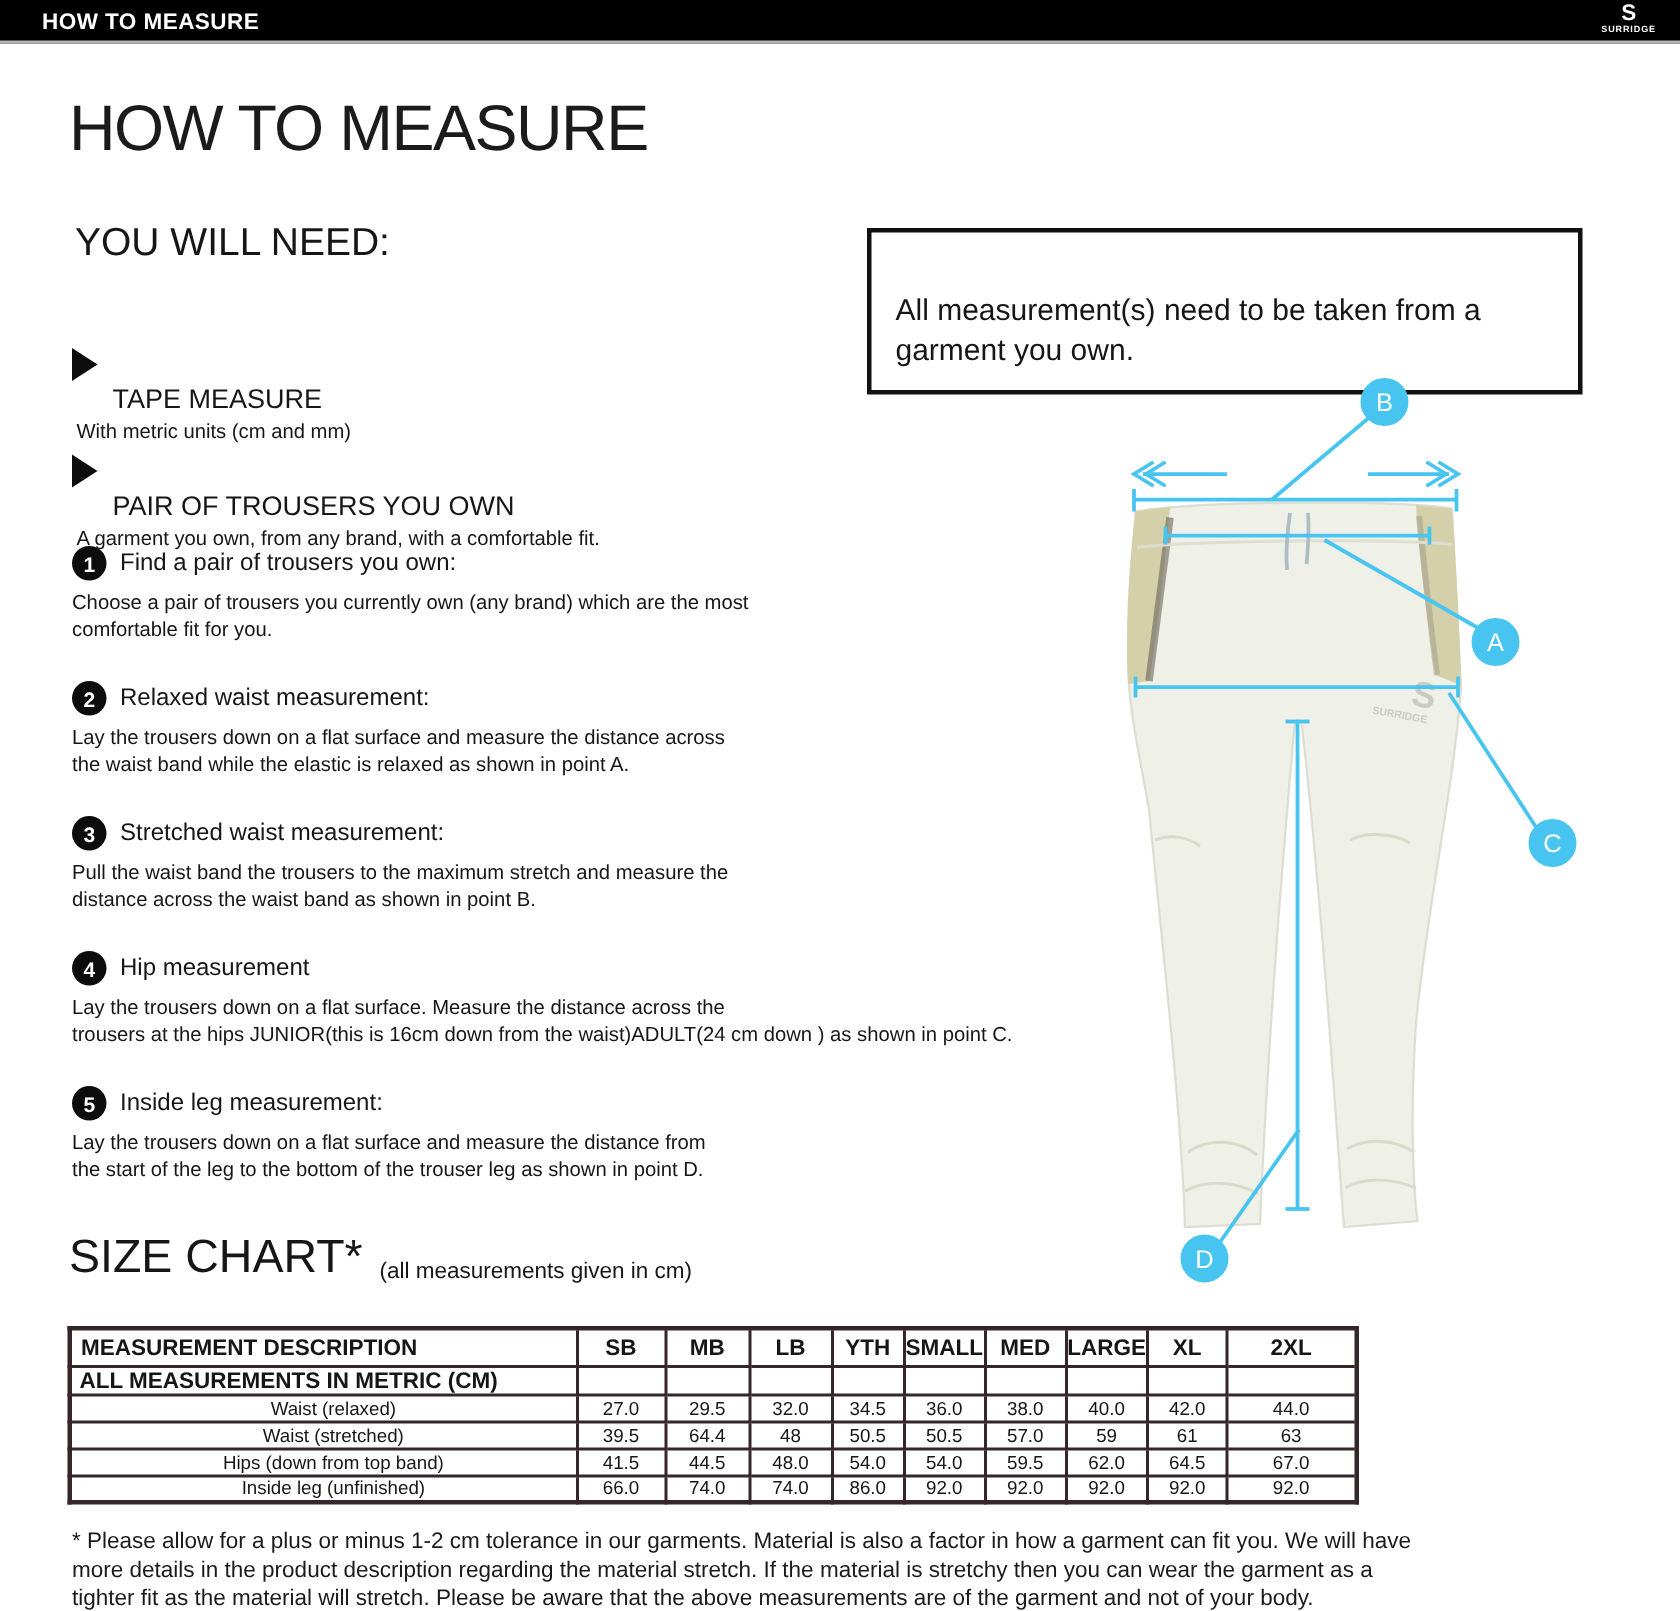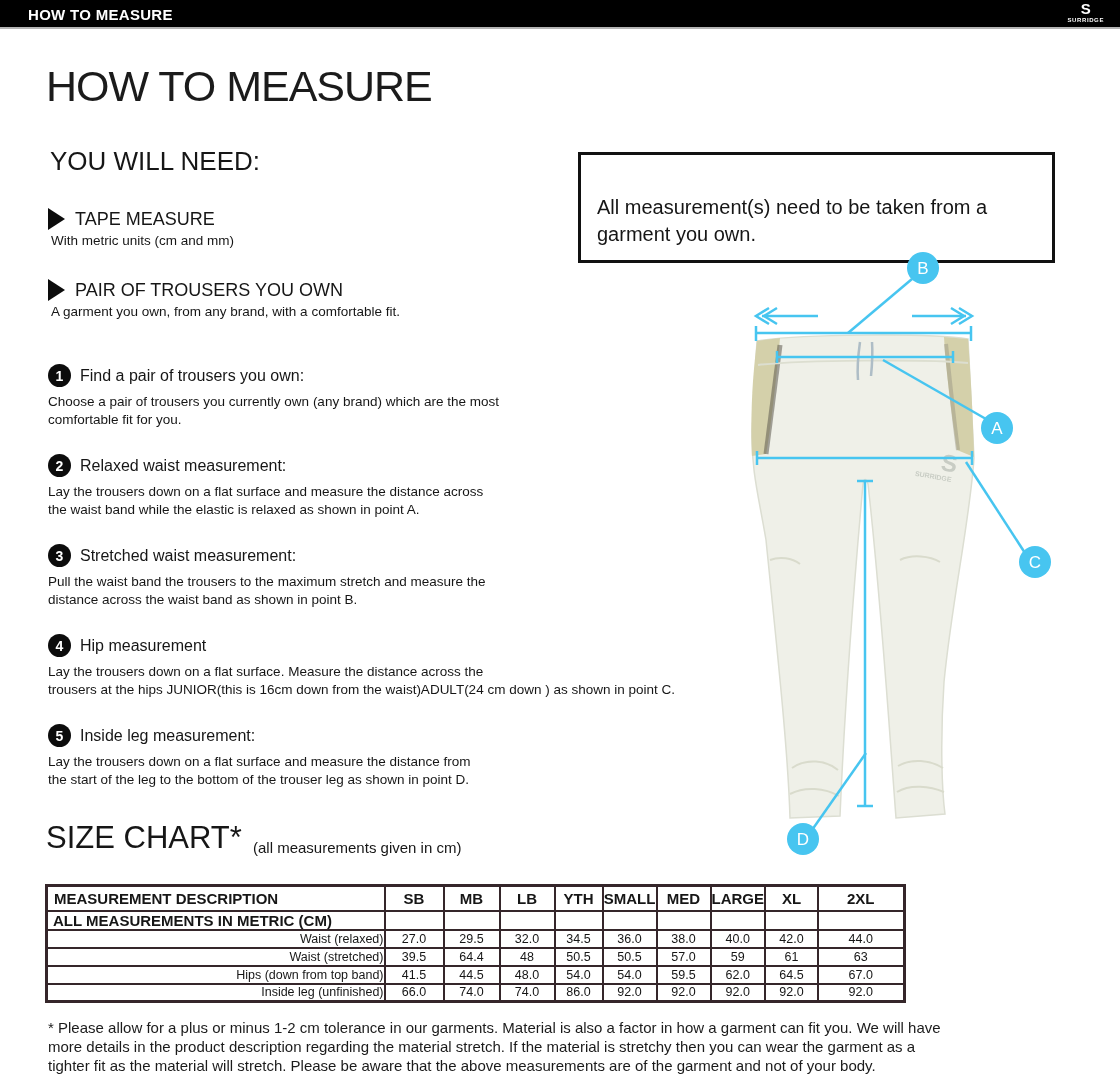--- a/index.html
+++ b/index.html
@@ -17,41 +17,41 @@
   .page-title { position:absolute; top:62px; left:46px; font-size:43px; font-weight:400; letter-spacing:-1px; color:#1b1b1b; }
 
   .ywn-title { position:absolute; top:146px; left:50px; font-size:26px; font-weight:400; }
 
   .note-box { position:absolute; top:152px; left:578px; width:477px; border:3px solid #111;
               padding:12px 16px; font-size:20px; line-height:27px; white-space:pre-line; }
 
   .need-item { position:absolute; left:48px; }
   .need-head { display:flex; align-items:center; gap:10px; }
   .tri { width:0; height:0; border-top:11px solid transparent; border-bottom:11px solid transparent; border-left:17px solid #0c0c0c; }
-  .need-label { font-size:18px; }
+  .need-label { font-size:18px;margin-top:48px; }
   .need-desc { font-size:13.5px; margin-top:3px; margin-left:3px; }
 
   .step { position:absolute; left:48px; }
   .step-head { display:flex; align-items:center; gap:9px; }
   .step-num { width:23px; height:23px; border-radius:50%; background:#0c0c0c; color:#fff;
               font-size:14px; font-weight:700; display:flex; align-items:center; justify-content:center; }
   .step-title { font-size:16px; }
   .step-body { font-size:13.5px; line-height:18px; margin-top:6px; white-space:pre-line; width:690px; }
 
   .sc-title { position:absolute; top:820px; left:46px; font-size:31px; font-weight:400; }
   .sc-sub { position:absolute; top:839px; left:253px; font-size:15px; }
 
   table.size-table { position:absolute; top:884px; left:45px; border-collapse:collapse;
                      border:3px solid #35262a; table-layout:fixed; }
   .size-table th, .size-table td { border:2px solid #35262a; overflow:hidden; white-space:nowrap; }
   .size-table th { height:25px; font-size:15px; font-weight:700; text-align:center; }
   .size-table th.desc { text-align:left; padding-left:6px; }
   .size-table tr.metric td { height:14px; font-size:15px; font-weight:700; padding-left:5px; }
   .size-table tr.data td { height:18px; font-size:12.5px; text-align:center; }
-  .size-table tr.data td.desc { text-align:right; padding-left:13px; font-weight:400; }
+  .size-table tr.data td.desc { text-align:center; padding-left:13px; font-weight:400; }
 
   .footnote { position:absolute; top:1018px; left:48px; width:1062px; font-size:15px;
               line-height:19px; white-space:pre-line; color:#1b1b1b; }
 
   .diagram { position:absolute; top:240px; left:700px; }
 </style>
 </head>
 <body>
 
 <div class="topbar">

